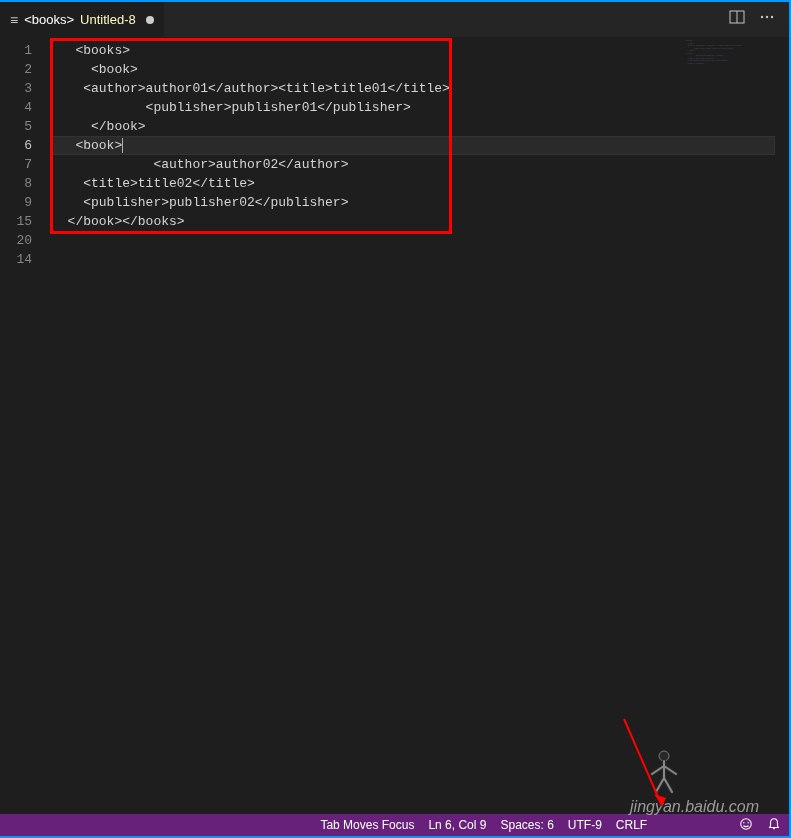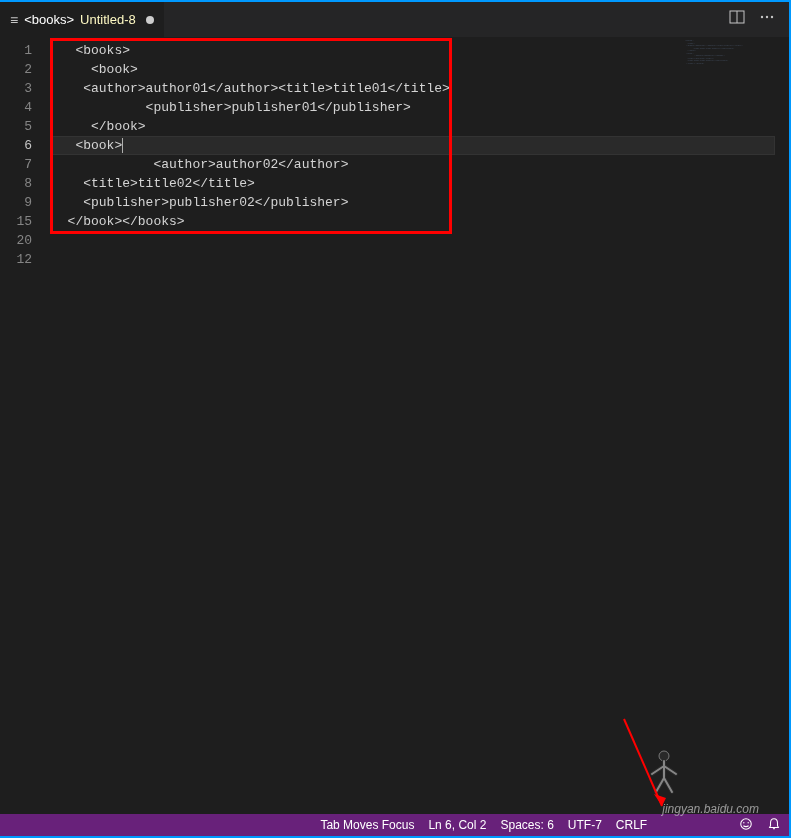--- a/index.html
+++ b/index.html
@@ -148,21 +148,21 @@
       height: 48px;
       opacity: 0.85;
       z-index: 4;
     }
     .watermark-text {
       position: absolute;
       bottom: 20px;
       right: 30px;
       color: #b8b8b8;
       font-family: Arial, sans-serif;
-      font-size: 12px;
+      font-size: 16px;
       font-style: italic;
       opacity: 0.8;
       z-index: 4;
     }
   </style>
 </head>
 <body>
 
 <div class="tab-bar">
   <div class="tab-group">
@@ -196,21 +196,21 @@
       <div>2</div>
       <div>3</div>
       <div>4</div>
       <div>5</div>
       <div class="active">6</div>
       <div>7</div>
       <div>8</div>
       <div>9</div>
       <div>15</div>
       <div>20</div>
-      <div>12</div>
+      <div>14</div>
     </div>
   <div class="code-area" id="code"><div class="line">   &lt;books&gt;</div><div class="line">     &lt;book&gt;</div><div class="line">    &lt;author&gt;author01&lt;/author&gt;&lt;title&gt;title01&lt;/title&gt;</div><div class="line">            &lt;publisher&gt;publisher01&lt;/publisher&gt;</div><div class="line">     &lt;/book&gt;</div><div class="line current">   &lt;book&gt;<span class="cursor"></span></div><div class="line">             &lt;author&gt;author02&lt;/author&gt;</div><div class="line">    &lt;title&gt;title02&lt;/title&gt;</div><div class="line">    &lt;publisher&gt;publisher02&lt;/publisher&gt;</div><div class="line">  &lt;/book&gt;&lt;/books&gt;</div><div class="line"></div><div class="line"></div></div>
   <div class="scrollbar-space"></div>
   <div class="minimap">&lt;books&gt;
   &lt;book&gt;
  &lt;author&gt;author01&lt;/author&gt;&lt;title&gt;title01&lt;/title&gt;
        &lt;publisher&gt;publisher01&lt;/publisher&gt;
   &lt;/book&gt;
  &lt;book&gt;
         &lt;author&gt;author02&lt;/author&gt;
@@ -228,23 +228,23 @@
 
 <svg class="watermark-logo" viewBox="0 0 40 48">
   <circle cx="20" cy="8" r="5" fill="#2b2b2b" stroke="#888" stroke-width="1"></circle>
   <path d="M20 13 L20 30 M20 18 L8 26 M20 18 L32 26 M20 30 L12 44 M20 30 L28 44" stroke="#2b2b2b" stroke-width="4" fill="none" stroke-linecap="round"></path>
   <path d="M20 13 L20 30 M20 18 L8 26 M20 18 L32 26 M20 30 L12 44 M20 30 L28 44" stroke="#999" stroke-width="2" fill="none" stroke-linecap="round"></path>
 </svg>
 <div class="watermark-text">jingyan.baidu.com</div>
 
 <div class="status-bar">
   <span class="status-item">Tab Moves Focus</span>
-  <span class="status-item">Ln 6, Col 2</span>
+  <span class="status-item">Ln 6, Col 9</span>
   <span class="status-item">Spaces: 6</span>
-  <span class="status-item">UTF-7</span>
+  <span class="status-item">UTF-9</span>
   <span class="status-item">CRLF</span>
   <span class="status-item lang-box">Plain Text</span>
   <span class="status-item status-icon">
     <svg width="14" height="14" viewBox="0 0 16 16">
         <circle cx="8" cy="8" r="6" fill="none" stroke="#fff" stroke-width="1.2"></circle>
         <circle cx="5.5" cy="6.5" r="0.8" fill="#fff"></circle>
         <circle cx="10.5" cy="6.5" r="0.8" fill="#fff"></circle>
         <path d="M5 10 Q8 12 11 10" stroke="#fff" stroke-width="1.2" fill="none"></path>
       </svg>
   </span>

